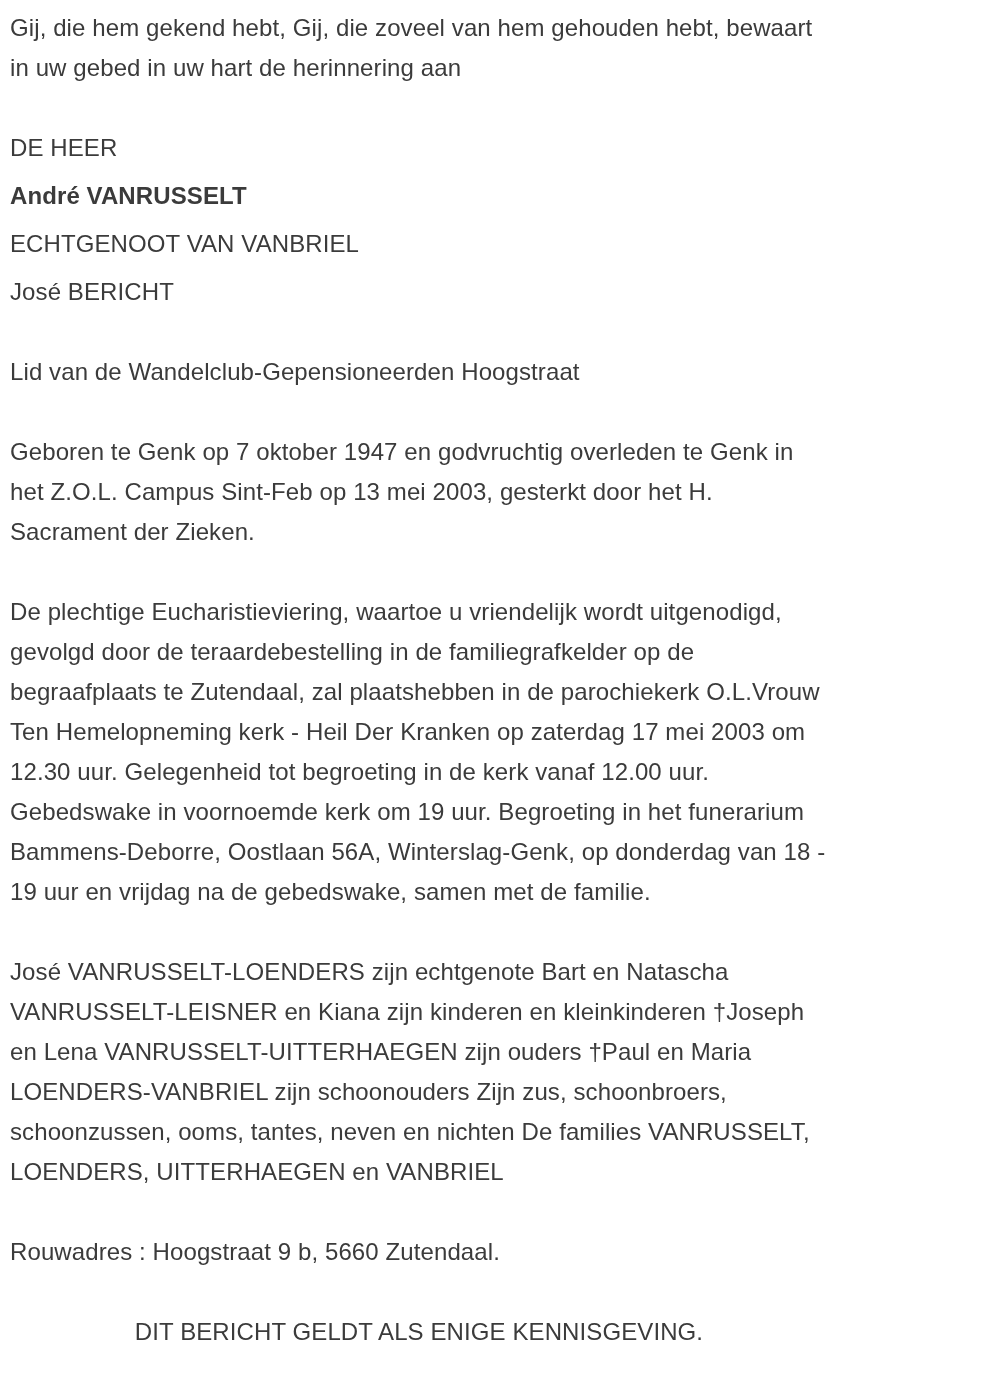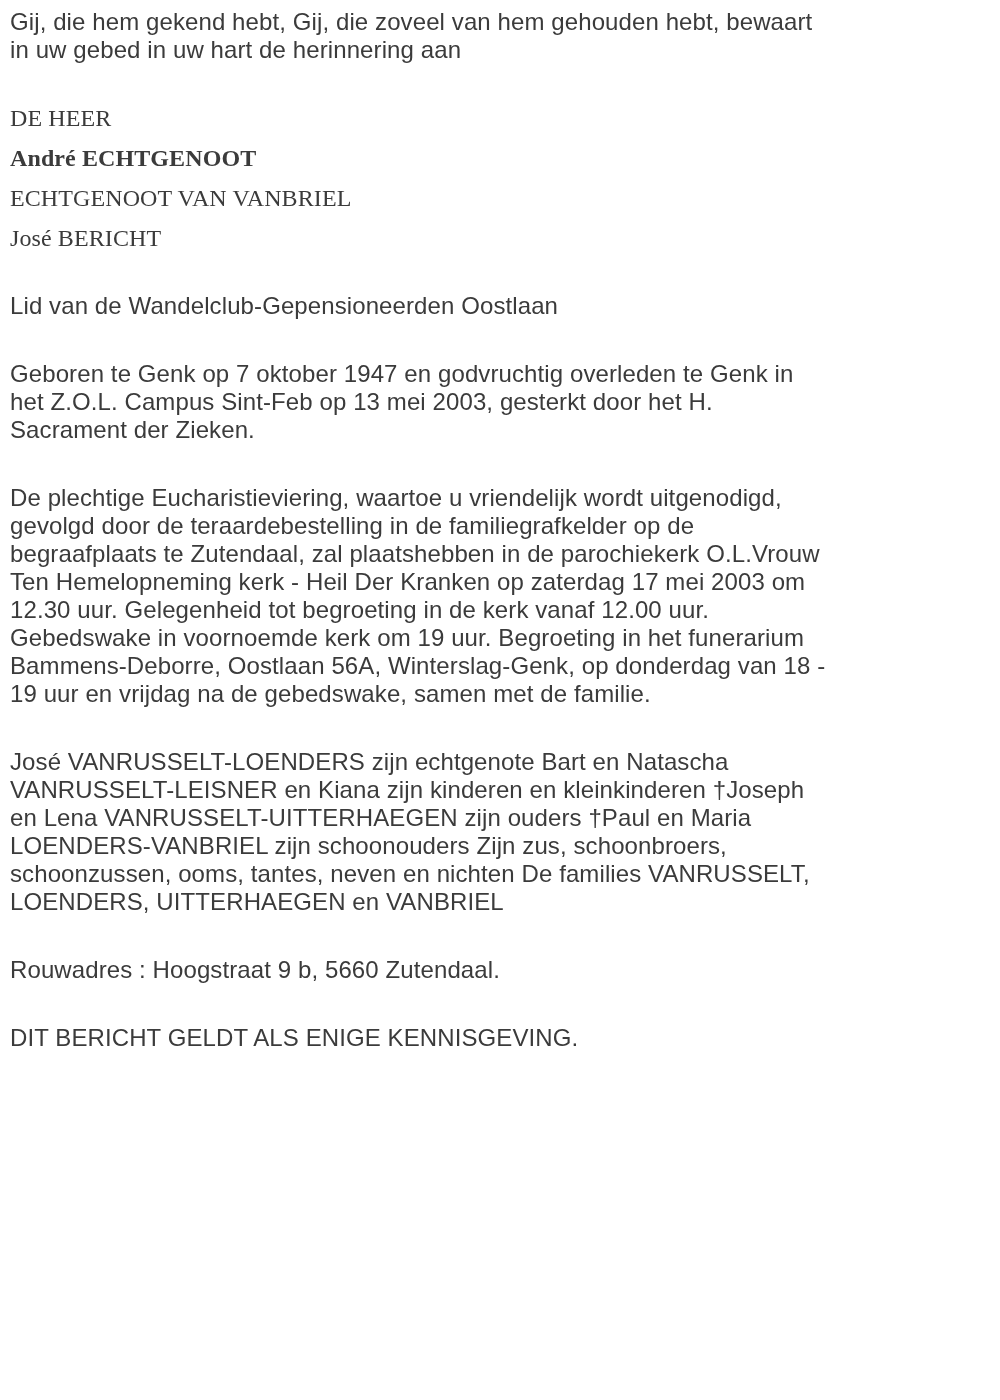--- a/index.html
+++ b/index.html
@@ -11,57 +11,57 @@
     width: 1000px;
     min-height: 1400px;
     box-sizing: border-box;
   }
   .page {
     box-sizing: border-box;
     width: 840px;
     padding: 8px 12px 8px 10px;
     font-family: "Liberation Sans", "DejaVu Sans", sans-serif;
     font-size: 24px;
-    line-height: 28px;
+    line-height: 40px;
     color: #3b3b3b;
     font-weight: 400;
     letter-spacing: 0.1px;
   }
   .para {
     margin: 0 0 40px 0;
   }
   .para.last {
     margin-bottom: 0;
+    text-align: center;
   }
   .header-block {
     margin: 0 0 40px 0;
   }
   .hline {
-    margin: 12px 0 8px 0;
-    font-family: Liberation Serif, serif;
+    margin: 0 0 8px 0;
   }
   .name-bold {
     font-weight: 700;
   }
 </style>
 </head>
 <body>
 
 <main class="page">
 
   <p class="para">Gij, die hem gekend hebt, Gij, die zoveel van hem gehouden hebt, bewaart in uw gebed in uw hart de herinnering aan</p>
 
   <div class="header-block">
     <p class="hline">DE HEER</p>
-    <p class="hline name-bold">André ECHTGENOOT</p>
+    <p class="hline name-bold">André VANRUSSELT</p>
     <p class="hline">ECHTGENOOT VAN VANBRIEL</p>
     <p class="hline">José BERICHT</p>
   </div>
 
-  <p class="para">Lid van de Wandelclub-Gepensioneerden Oostlaan</p>
+  <p class="para">Lid van de Wandelclub-Gepensioneerden Hoogstraat</p>
 
   <p class="para">Geboren te Genk op 7 oktober 1947 en godvruchtig overleden te Genk in het Z.O.L. Campus Sint-Feb op 13 mei 2003, gesterkt door het H. Sacrament der Zieken.</p>
 
   <p class="para">De plechtige Eucharistieviering, waartoe u vriendelijk wordt uitgenodigd, gevolgd door de teraardebestelling in de familiegrafkelder op de begraafplaats te Zutendaal, zal plaatshebben in de parochiekerk O.L.Vrouw Ten Hemelopneming kerk - Heil Der Kranken op zaterdag 17 mei 2003 om 12.30 uur. Gelegenheid tot begroeting in de kerk vanaf 12.00 uur. Gebedswake in voornoemde kerk om 19 uur. Begroeting in het funerarium Bammens-Deborre, Oostlaan 56A, Winterslag-Genk, op donderdag van 18 - 19 uur en vrijdag na de gebedswake, samen met de familie.</p>
 
   <p class="para">José VANRUSSELT-LOENDERS zijn echtgenote Bart en Natascha VANRUSSELT-LEISNER en Kiana zijn kinderen en kleinkinderen †Joseph en Lena VANRUSSELT-UITTERHAEGEN zijn ouders †Paul en Maria LOENDERS-VANBRIEL zijn schoonouders Zijn zus, schoonbroers, schoonzussen, ooms, tantes, neven en nichten De families VANRUSSELT, LOENDERS, UITTERHAEGEN en VANBRIEL</p>
 
   <p class="para">Rouwadres : Hoogstraat 9 b, 5660 Zutendaal.</p>
 
   <p class="para last">DIT BERICHT GELDT ALS ENIGE KENNISGEVING.</p>

